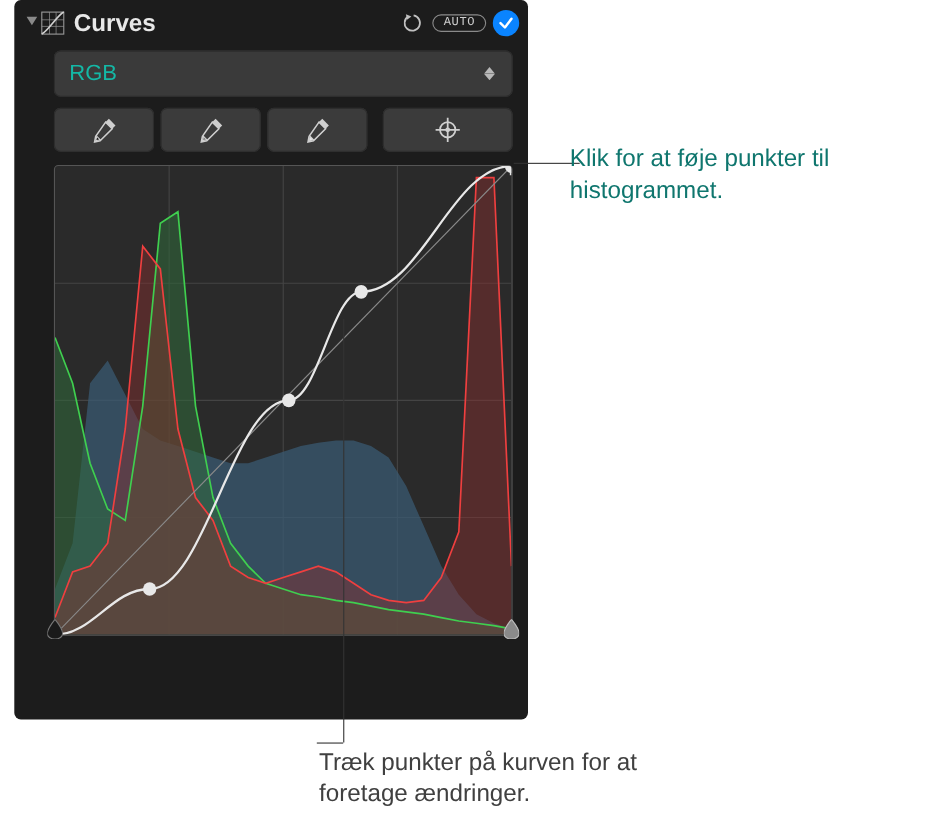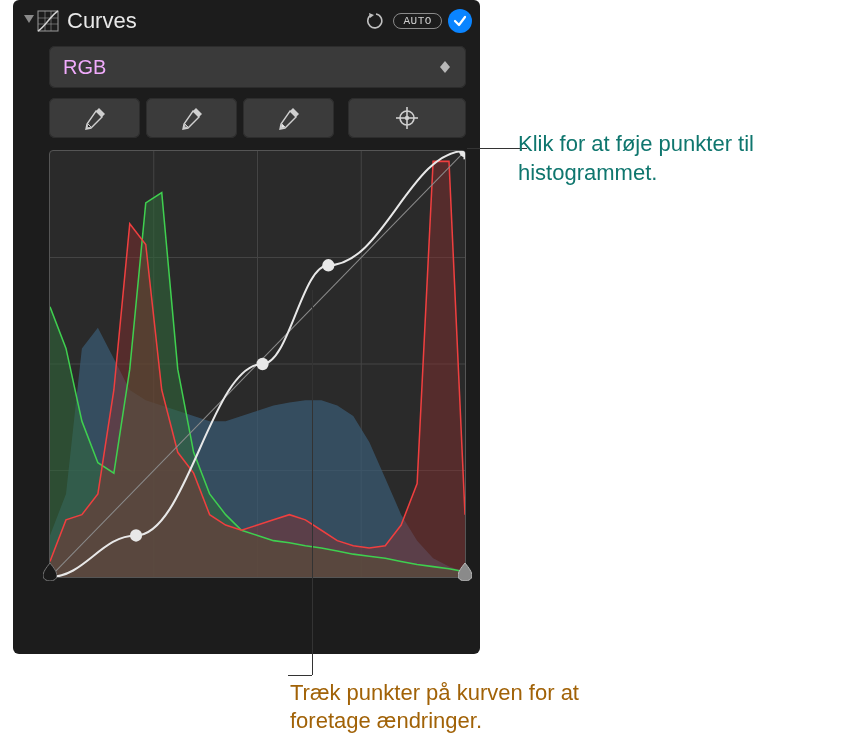--- a/index.html
+++ b/index.html
@@ -44,21 +44,21 @@
   height:22px;
   display:flex;
   align-items:center;
   justify-content:center;
   margin-right:8px;
 }
 .hdr .title {
   flex:0 0 auto;
   font-size:22px;
   color:#e8e8e8;
-  font-weight:400;
+  font-weight:700;
 }
 .hdr .spacer { flex:1 1 auto; }
 .hdr .reset {
   width:22px;
   height:22px;
   display:flex;
   align-items:center;
   justify-content:center;
   color:#b8b8b8;
   cursor:pointer;
@@ -88,21 +88,21 @@
 
 
 .channel {
   margin:8px 14px 0 36px;
   height:42px;
   background:#3a3a3a;
   border-radius:6px;
   display:flex;
   align-items:center;
   padding:0 14px;
-  color:#f0abfc;
+  color:#14b8a6;
   font-size:20px;
   cursor:pointer;
   box-shadow:inset 0 0 0 1px #2c2c2c;
 }
 .channel .label { flex:1; }
 .channel .chev {
   width:14px;
   display:flex;
   flex-direction:column;
   align-items:center;
@@ -187,21 +187,21 @@
   left:288px;
   top:675px;
   width:24px;
   height:0;
   border-top:1px solid #333;
 }
 .callout-2 {
   position:absolute;
   left:290px;
   top:679px;
-  color:#a16207;
+  color:#404040;
   font-size:22px;
   line-height:1.28;
   width:360px;
 }
 </style>
 </head>
 <body>
 
 <div class="panel">
 

